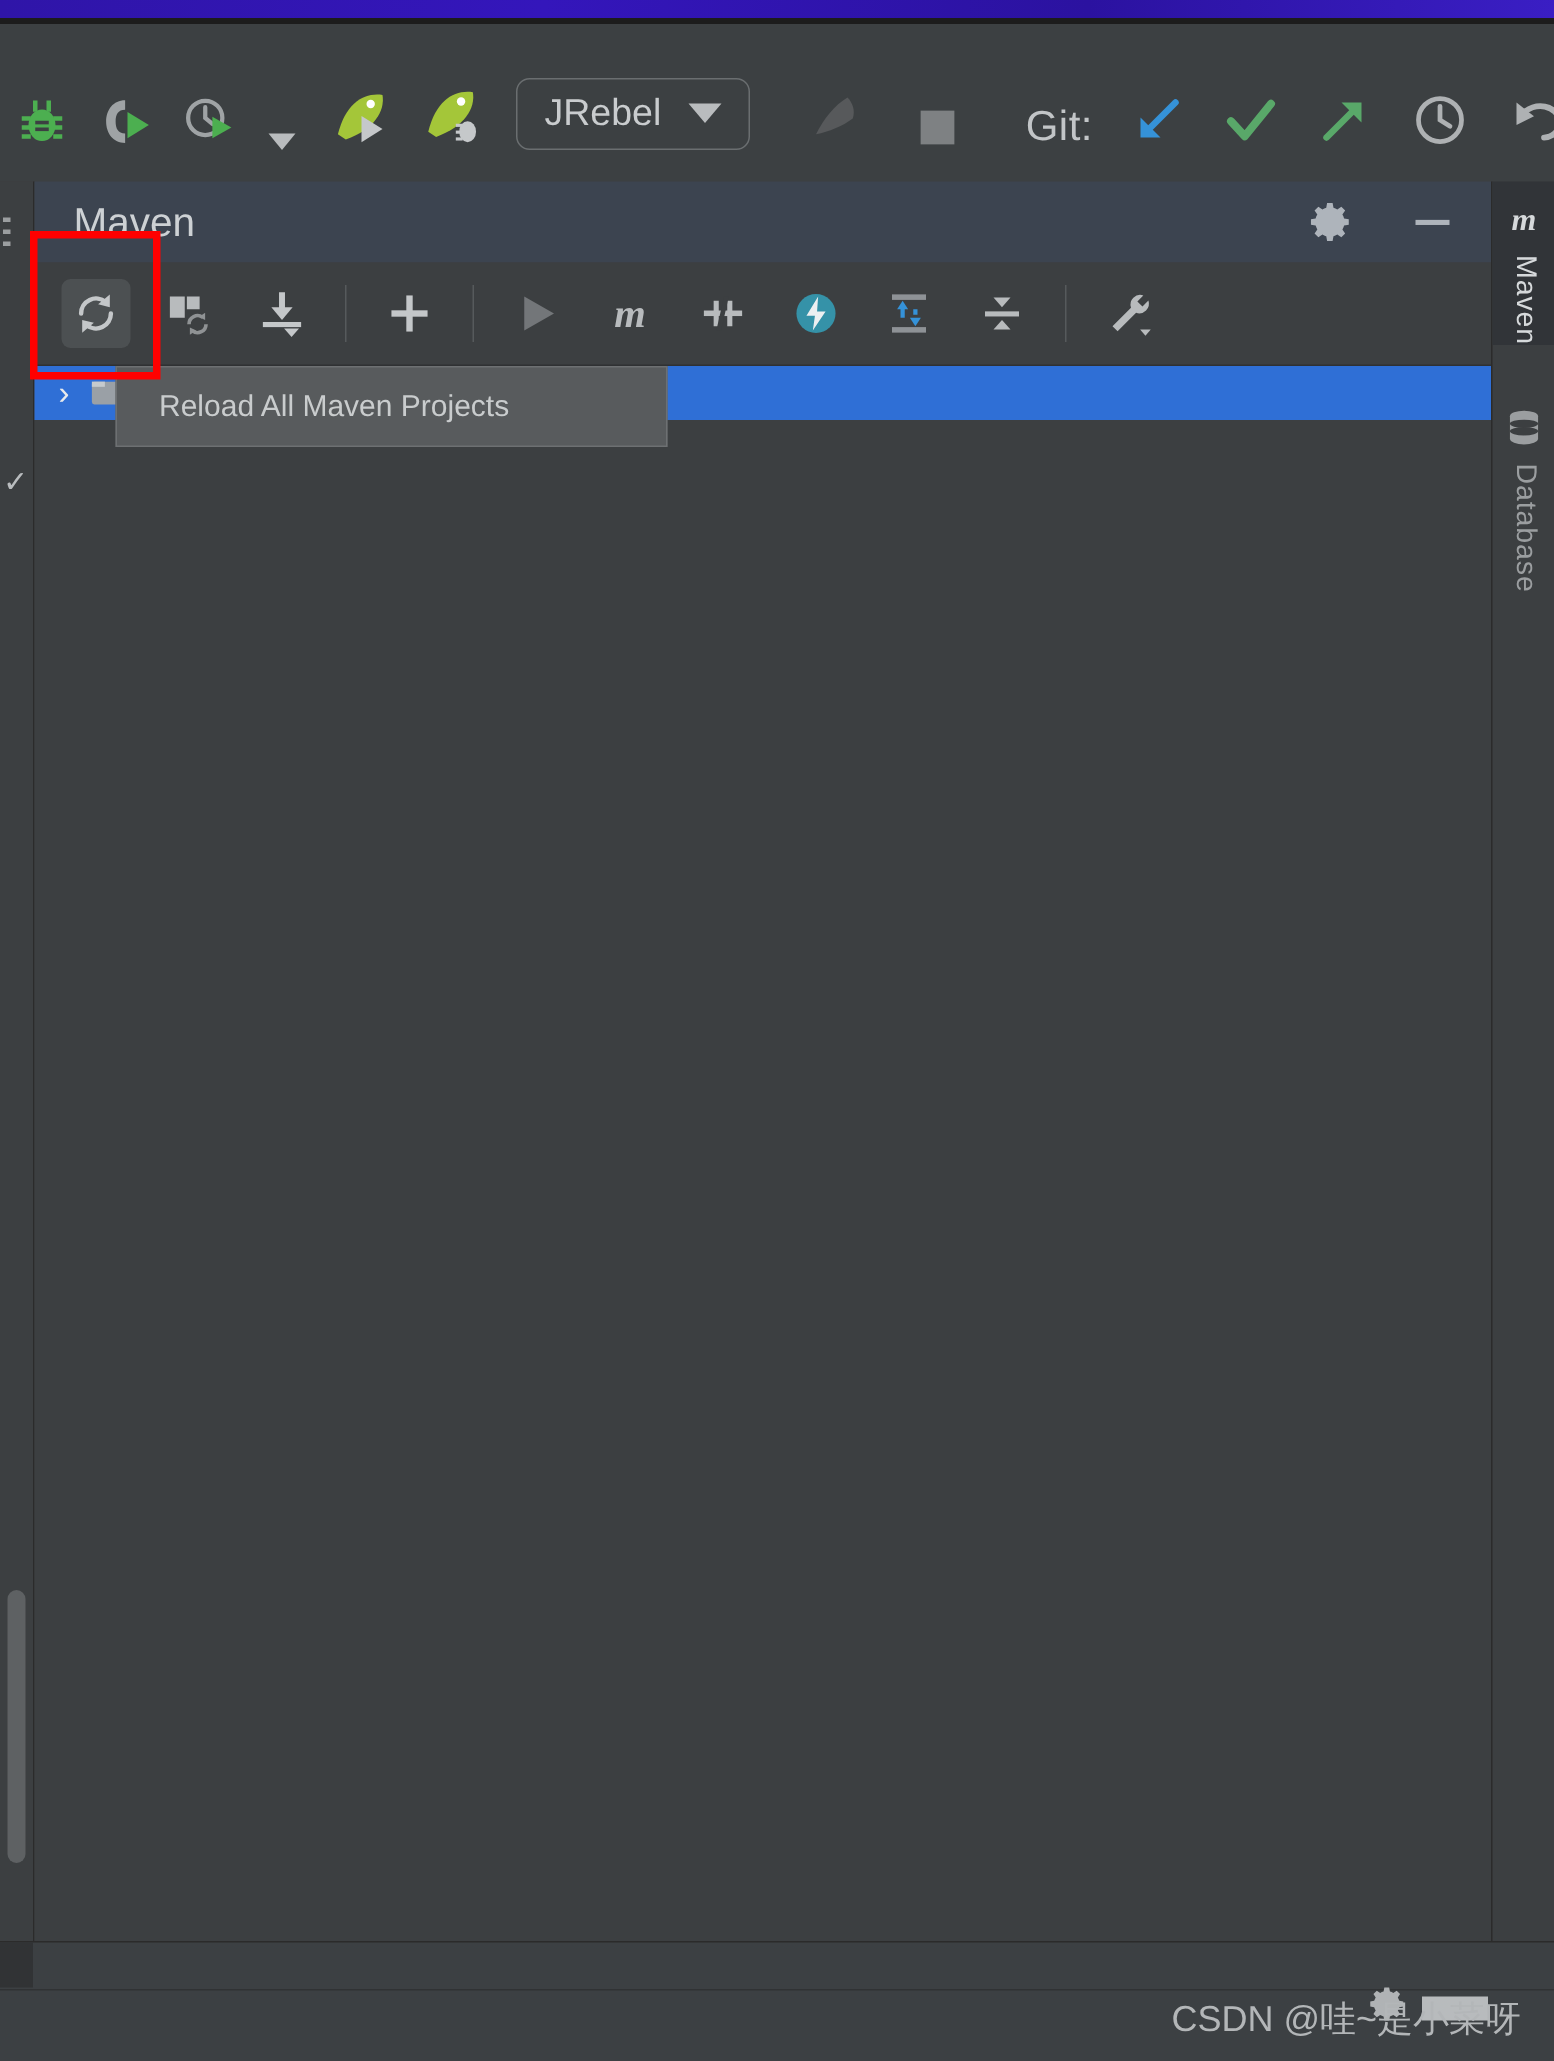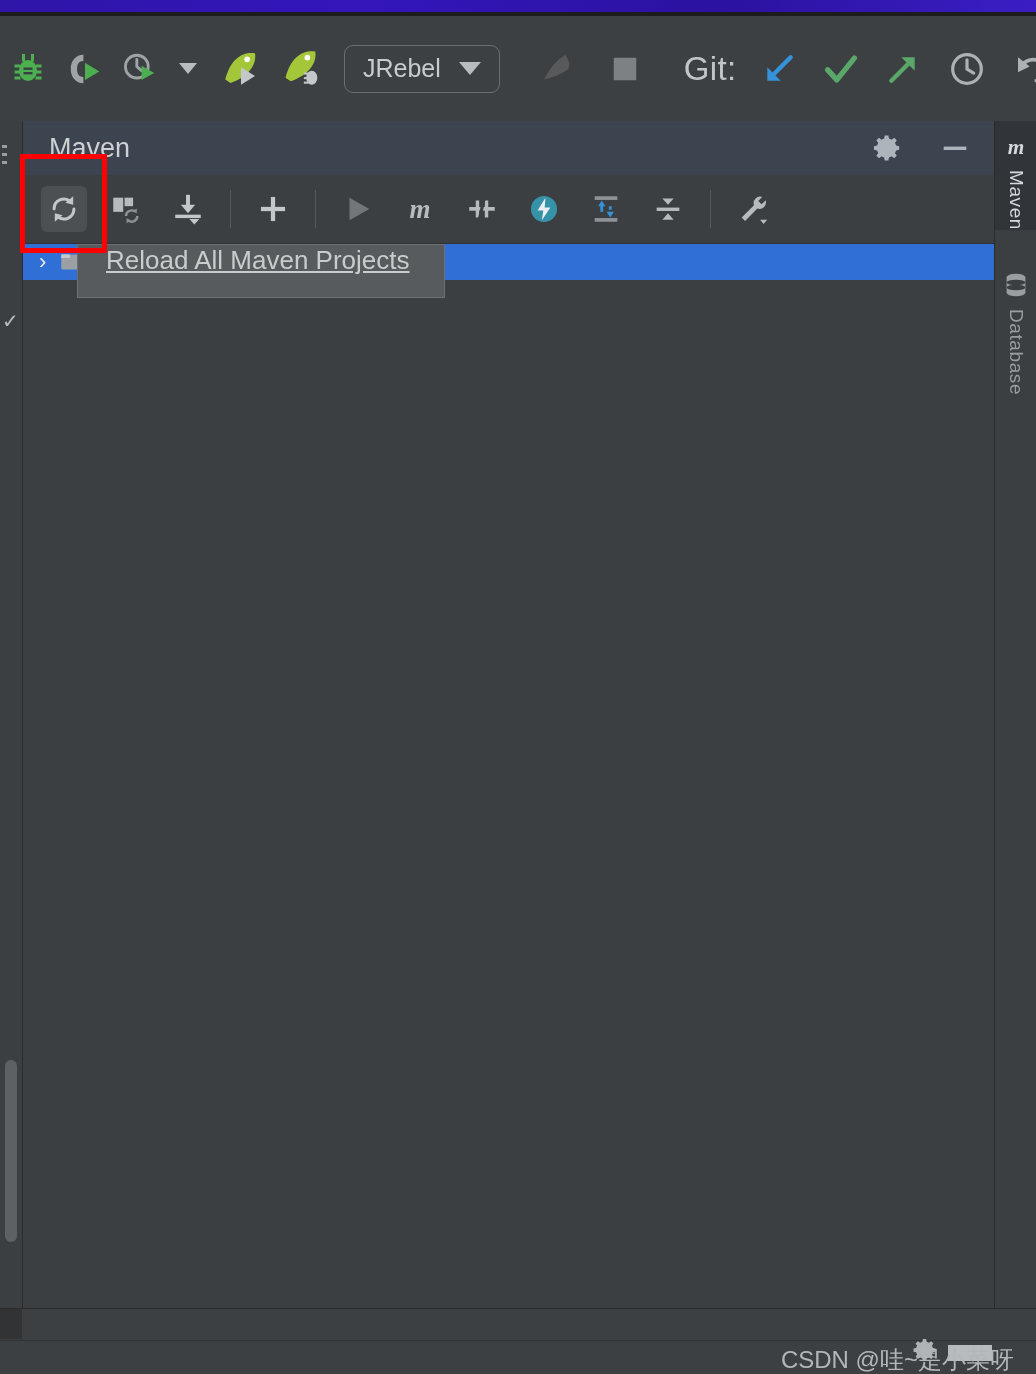--- a/index.html
+++ b/index.html
@@ -13,32 +13,32 @@
 
   
   .top-accent { position:absolute; left:0; top:0; width:1036px; height:12px;
     background: linear-gradient(90deg,#2f15a8 0%,#3416bb 35%,#2b12a0 70%,#3a1ec4 100%); }
   .top-accent-shadow { position:absolute; left:0; top:12px; width:1036px; height:4px;
     background:#1c1c1c; }
 
   
   .main-toolbar { position:absolute; left:0; top:16px; width:1036px; height:105px;
     background:#3c4042; display:flex; align-items:center; }
-  .tb-item { display:flex; align-items:center; justify-content:center;
+  .tb-item { display:flex; align-items:flex-end; justify-content:center;
     height:62px; flex:0 0 auto; }
   .tb-sep { width:1px; height:46px; background:#5a5d5f; margin:0 12px; }
 
   .jrebel-btn { border:1px solid #6a6e70; border-radius:9px; height:48px;
     padding:0 18px; display:flex; align-items:center; gap:18px;
     color:#c9ccce; font-size:25px; }
   .caret-dn { width:0;height:0;border-left:11px solid transparent;
     border-right:11px solid transparent;border-top:13px solid #b9bcbe; }
   .caret-dn.sm { border-left-width:9px;border-right-width:9px;border-top-width:11px; }
 
-  .git-label { color:#c2c5c7; font-size:33px; letter-spacing:.3px; }
+  .git-label { color:#c2c5c7; font-size:28px; letter-spacing:.3px; }
 
   
   .right-strip { position:absolute; right:0; top:121px; width:42px; bottom:66px;
     background:#3c3f41; border-left:1px solid #2b2b2b; }
   .rs-btn { width:42px; display:flex; flex-direction:column; align-items:center;
     padding-top:10px; }
   .rs-btn.active { background:#313438; }
   .rs-label { writing-mode:vertical-rl; color:#d6d9db; font-size:19px;
     letter-spacing:.6px; margin-top:9px; }
   .rs-label.dim { color:#9b9ea0; }
@@ -68,31 +68,31 @@
   .tw-btn.pressed { background:#4c5052; }
   .tw-sep2 { width:1px;height:38px;background:#565a5c;margin:0 11px; }
 
   .tw-body { position:absolute; left:0; top:123px; right:0; bottom:0; background:#3c3f41; }
   .tree-row { position:absolute; left:0; top:0; width:100%; height:36px; background:#2f6fd6;
     display:flex; align-items:center; padding-left:16px; gap:12px; }
   .tree-arrow { color:#e8eaec; font-size:22px; line-height:1; }
 
   
   .tooltip { position:absolute; left:77px; top:244px; width:368px; height:54px;
-    background:#585b5d; border:1px solid #6d7072; display:flex; 
-    padding-left:28px; color:#c9cccd; font-size:26px;text-decoration:underline; }
+    background:#585b5d; border:1px solid #6d7072; display:flex; align-items:center;
+    padding-left:28px; color:#c9cccd; font-size:20px; }
 
   
   .red-box-a { position:absolute; left:20px; top:154px; width:87px; height:99px;
     border:5px solid #ff0000; }
   .red-note { position:absolute; left:55px; top:316px; color:#ff0000;
     font-size:35px; font-weight:bold; letter-spacing:1px; white-space:nowrap; }
 
   
-  .status-bar { position:absolute; left:0; bottom:0; width:1036px; height:66px;
+  .status-bar { position:absolute; left:0; bottom:0; width:1036px; height:80px;
     background:#3c4043; border-top:1px solid #2b2b2b; }
   .sb-leftblock { position:absolute; left:0; top:0; width:22px; height:30px; background:#313335; }
   .sb-divider { position:absolute; left:0; top:31px; width:1036px; height:1px; background:#303234; }
   .sb-gear { position:absolute; right:96px; top:26px; }
   .watermark { position:absolute; right:22px; top:35px; color:#b3b6b8; font-size:24px;
     white-space:nowrap; }
   .wm-mask { position:absolute; right:44px; top:36px; width:44px; height:16px; background:#b8bbbd; }
 
   .icon { display:block; }
 </style>

